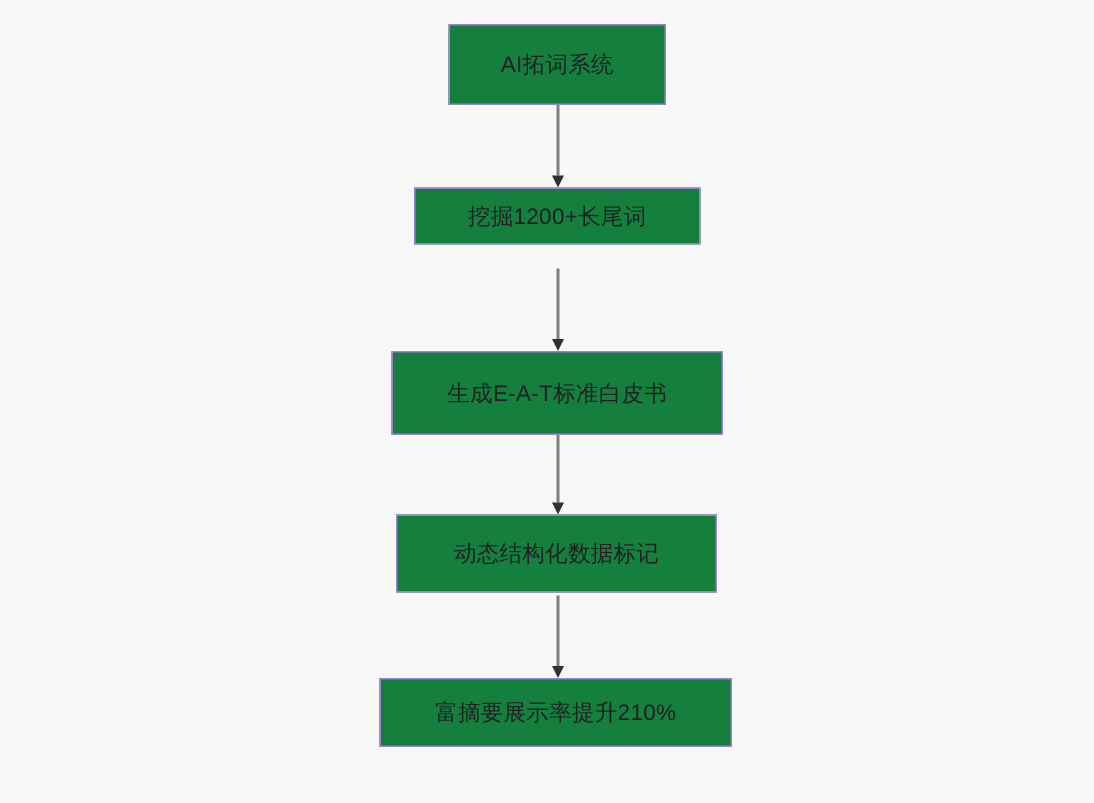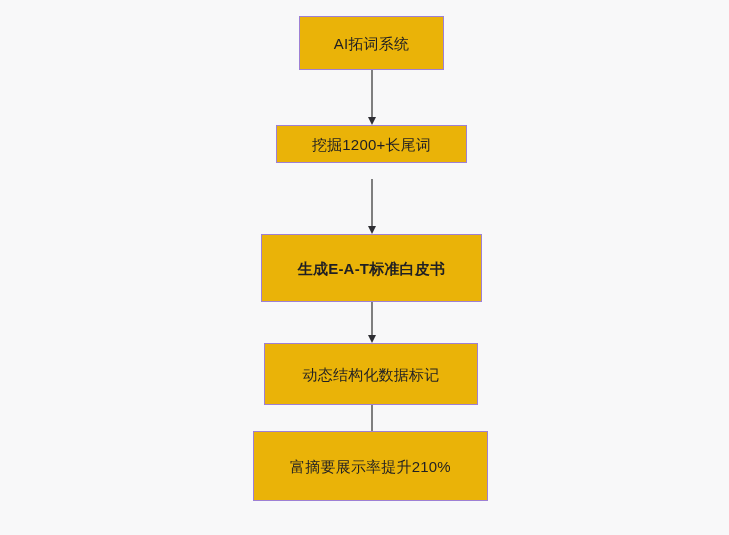--- a/index.html
+++ b/index.html
@@ -14,21 +14,21 @@
     overflow: hidden;
   }
   #flowchart {
     position: relative;
     width: 729px;
     height: 535px;
   }
   .node {
     position: absolute;
     box-sizing: border-box;
-    background: #eab308;
+    background: #15803d;
     border: 1.6px solid #9e80d4;
     display: flex;
     align-items: center;
     justify-content: center;
     color: #1f1f24;
     font-size: 15px;
     line-height: 1;
     letter-spacing: 0.2px;
     white-space: nowrap;
   }
@@ -81,25 +81,25 @@
   </div>
 
   <div class="node" style="left:299px; top:16px; width:145px; height:54px;">
     <span class="node-label">AI拓词系统</span>
   </div>
 
   <div class="node" style="left:276px; top:125px; width:191px; height:38px;">
     <span class="node-label">挖掘1200+长尾词</span>
   </div>
 
-  <div class="node" style="left:261px; top:234px; width:221px; height:68px;font-weight:bold;">
+  <div class="node" style="left:261px; top:234px; width:221px; height:56px;">
     <span class="node-label">生成E-A-T标准白皮书</span>
   </div>
 
-  <div class="node" style="left:264px; top:343px; width:214px; height:62px;">
+  <div class="node" style="left:264px; top:343px; width:214px; height:52px;">
     <span class="node-label">动态结构化数据标记</span>
   </div>
 
-  <div class="node" style="left:253px; top:431px; width:235px; height:70px;align-items:center;">
+  <div class="node" style="left:253px; top:452px; width:235px; height:46px;align-items:center;">
     <span class="node-label">富摘要展示率提升210%</span>
   </div>
 
 </div>
 
 </body></html>

